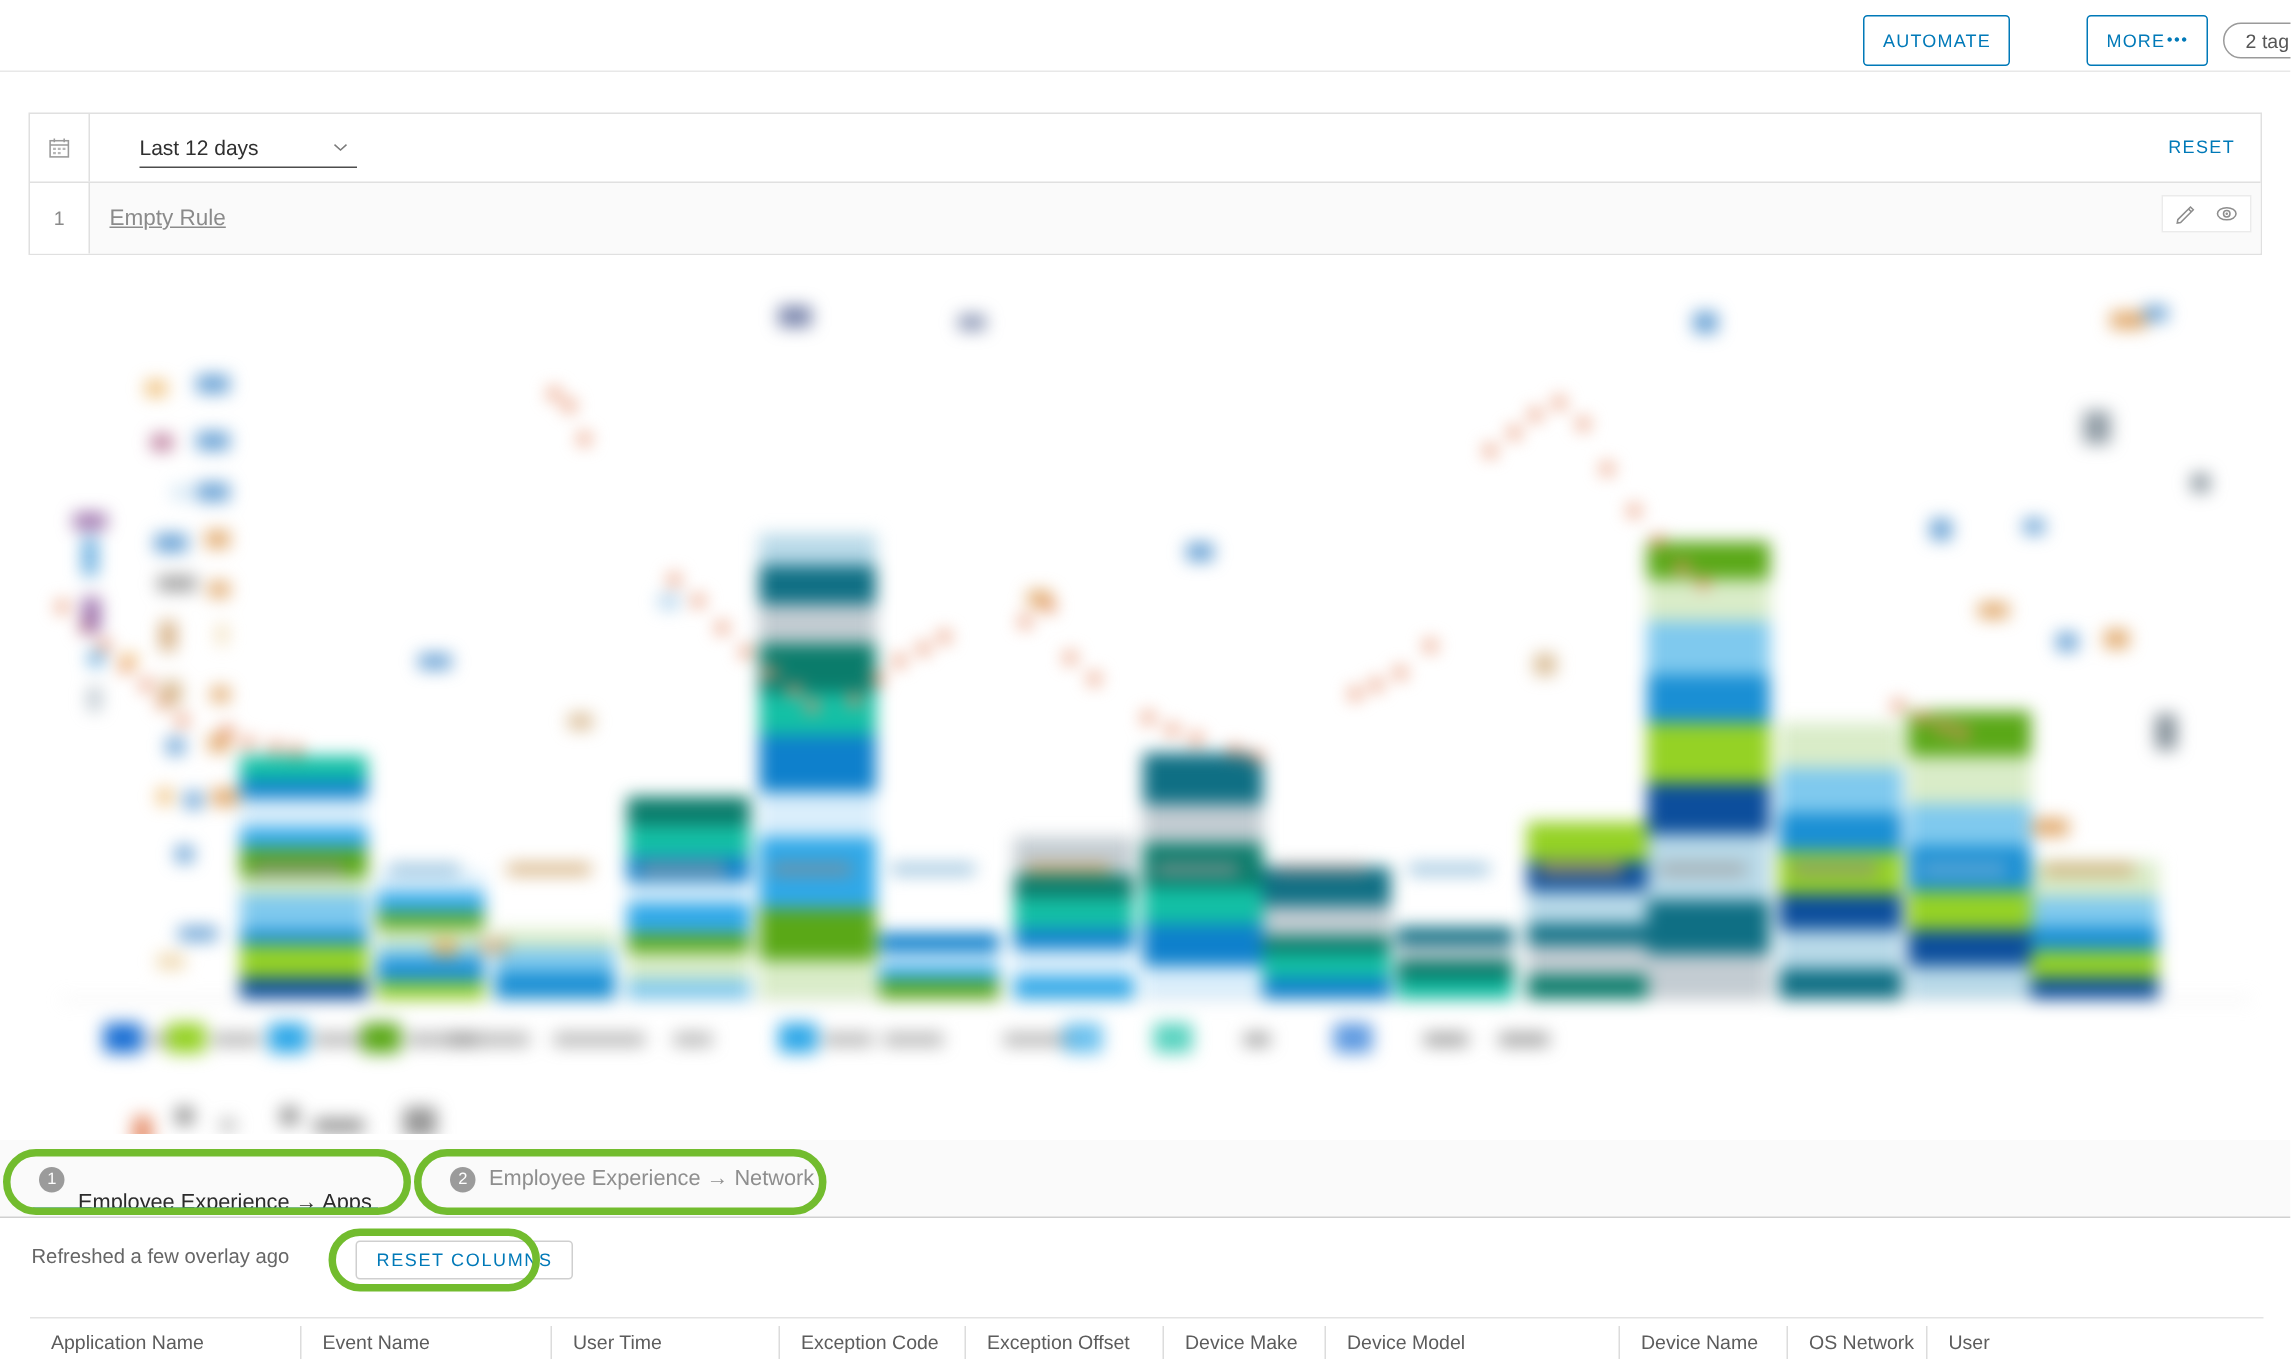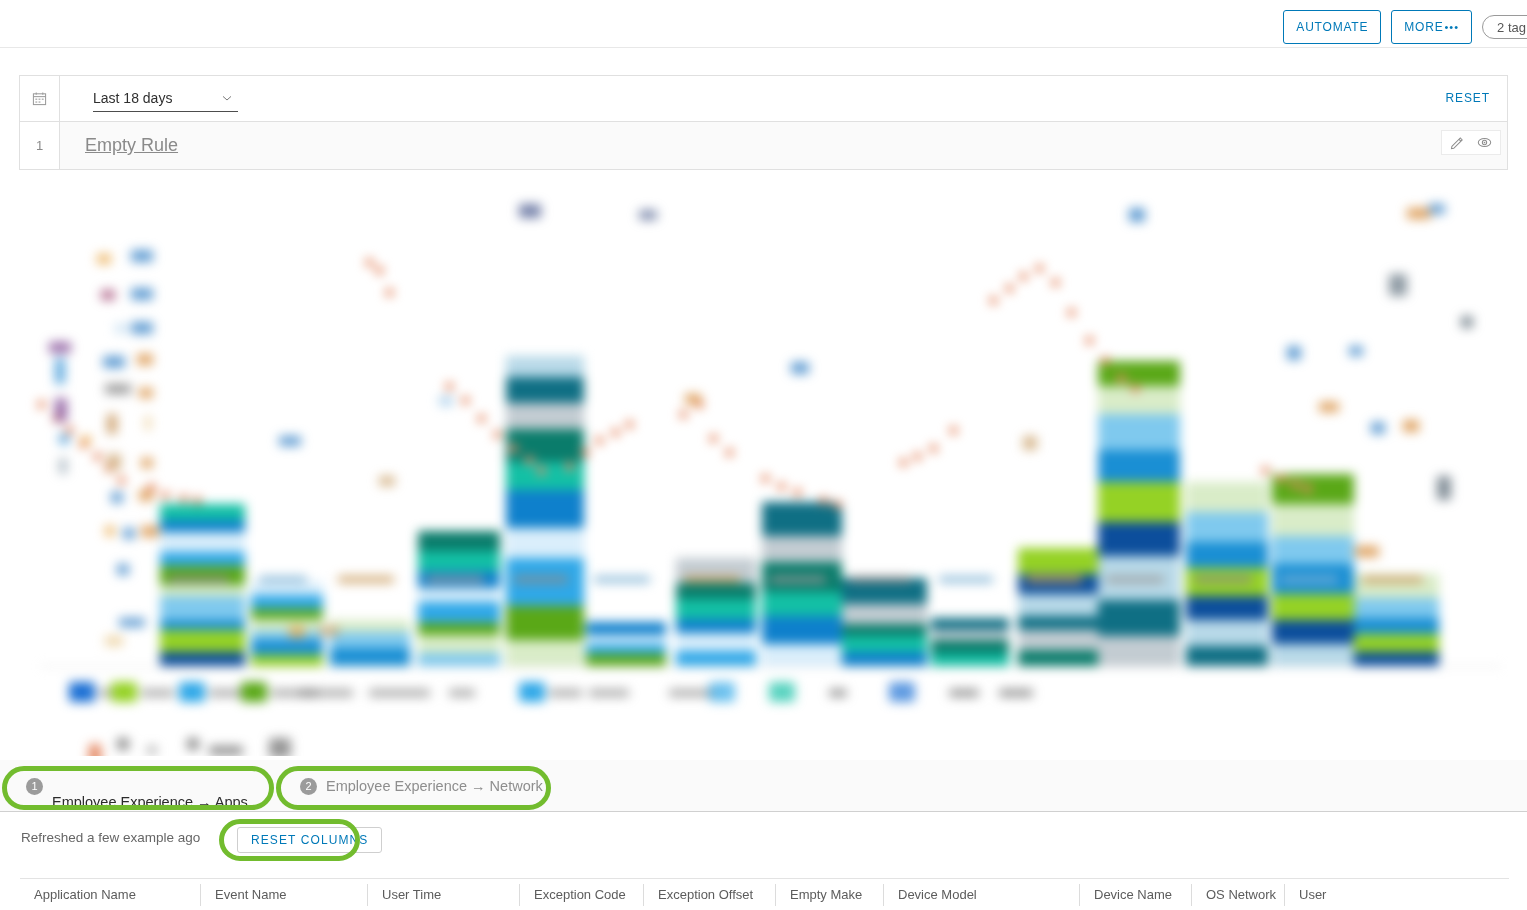--- a/index.html
+++ b/index.html
@@ -21,21 +21,21 @@
     position:absolute; left:24px; top:8px;
     font-size:22px; color:#2e3a42; font-weight:400; letter-spacing:.1px;
     white-space:nowrap;
   }
   .header-actions { position:absolute; right:0; top:10px; display:flex; align-items:center; gap:10px; }
   .btn-outline {
     border:1px solid #0079b8; color:#0079b8; background:#fff;
     border-radius:3px; height:26px; padding:16px 12px;
     font-size:12px; letter-spacing:.8px; font-weight:500;
     display:flex; align-items:center; justify-content:center;
-    cursor:pointer; white-space:nowrap;
+    cursor:pointer; white-space:nowrap;margin-left:41px;
   }
   .dots { letter-spacing:1px; font-size:11px; margin-left:1px; }
   .tag-chip {
     border:1px solid #9a9a9a; color:#565656; background:#fff;
     border-radius:14px; height:24px; padding:0 14px;
     font-size:13px; display:flex; align-items:center;
     margin-right:-14px; white-space:nowrap;
   }
 
   
@@ -66,21 +66,21 @@
   }
   .rule-row {
     position:relative; height:47px; display:flex; align-items:center;
     background:#fafafa;
   }
   .rule-num {
     width:40px; height:47px; display:flex; align-items:center; justify-content:center;
     font-size:13px; color:#8a8a8a; background:#fff; border-right:1px solid #e0e0e0;
   }
   .rule-link {
-    margin-left:25px; font-size:18px; color:#8a8a8a;
+    margin-left:13px; font-size:15px; color:#8a8a8a;
     text-decoration:underline; cursor:pointer;
   }
   .rule-icons {
     position:absolute; right:6px; top:8px; display:flex; gap:12px;
     padding:4px 8px; border:1px solid #ebebeb; background:#fff;
   }
   .ricon { width:15px; height:15px; cursor:pointer; display:block; }
 
   
   .chart-panel {
@@ -189,21 +189,21 @@
           <line x1="4.5" y1="1.5" x2="4.5" y2="4" stroke="#9a9a9a" stroke-width="1.1"></line>
           <line x1="11.5" y1="1.5" x2="11.5" y2="4" stroke="#9a9a9a" stroke-width="1.1"></line>
           <rect x="3.6" y="8" width="2" height="1.6" fill="#b5b5b5"></rect>
           <rect x="7" y="8" width="2" height="1.6" fill="#b5b5b5"></rect>
           <rect x="10.4" y="8" width="2" height="1.6" fill="#b5b5b5"></rect>
           <rect x="3.6" y="11" width="2" height="1.6" fill="#b5b5b5"></rect>
           <rect x="7" y="11" width="2" height="1.6" fill="#b5b5b5"></rect>
         </svg>
       </div>
       <div class="range-select">
-        <span class="range-text">Last 18 days</span>
+        <span class="range-text">Last 12 days</span>
         <svg class="chev" viewBox="0 0 10 10">
           <polyline points="1,3.4 5,7 9,3.4" fill="none" stroke="#7a7a7a" stroke-width="1"></polyline>
         </svg>
       </div>
       <div class="reset-link">RESET</div>
     </div>
     <div class="rule-row">
       <div class="rule-num">1</div>
       <div class="rule-link">Empty Rule</div>
       <div class="rule-icons">
@@ -509,31 +509,31 @@
       <span class="tab-badge">1</span>
       <span class="tab-label">Employee Experience → Apps</span>
       <span class="tab-underline" style="width:230px;"></span>
     </div>
     <div class="tab tab-inactive" style="left:288px;">
       <span class="tab-badge">2</span>
       <span class="tab-label">Employee Experience → Network</span>
     </div>
   </div>
 
-  <div class="refresh-text">Refreshed a few example ago</div>
+  <div class="refresh-text">Refreshed a few overlay ago</div>
   <div class="edit-cols">RESET COLUMNS</div>
 
   <div class="table-wrap">
     <div class="thead" id="thead">
         <div class="th" style="width: 180px;">Application Name</div>
         <div class="th" style="width: 167px;">Event Name</div>
         <div class="th" style="width: 152px;">User Time</div>
         <div class="th" style="width: 124px;">Exception Code</div>
         <div class="th" style="width: 132px;">Exception Offset</div>
-        <div class="th" style="width: 108px;">Empty Make</div>
+        <div class="th" style="width: 108px;">Device Make</div>
         <div class="th" style="width: 196px;">Device Model</div>
         <div class="th" style="width: 112px;">Device Name</div>
         <div class="th" style="width: 93px;">OS Network</div>
         <div class="th" style="width: 120px;">User</div>
       </div>
   </div>
 
   <div id="highlights">
       <div class="hl" style="left: 2px; top: 766px; width: 272px; height: 44px; border-color: rgb(114, 188, 46);"></div>
       <div class="hl" style="left: 276px; top: 766px; width: 275px; height: 44px; border-color: rgb(114, 188, 46);"></div>

